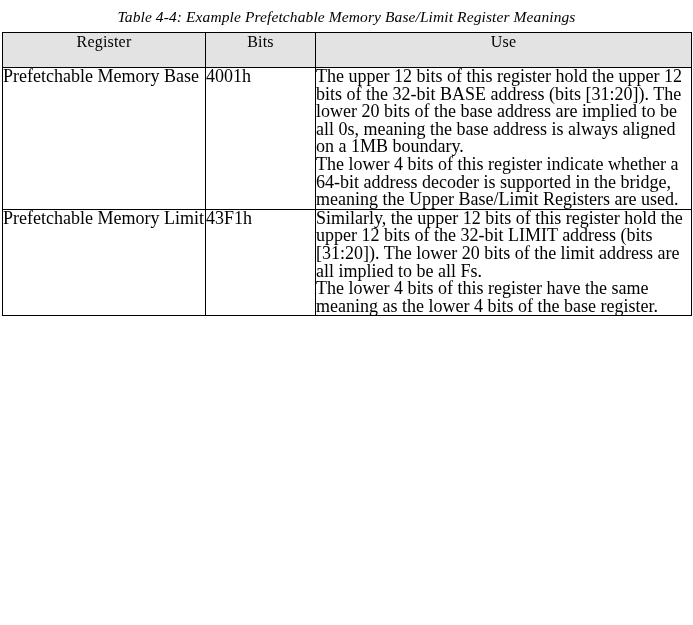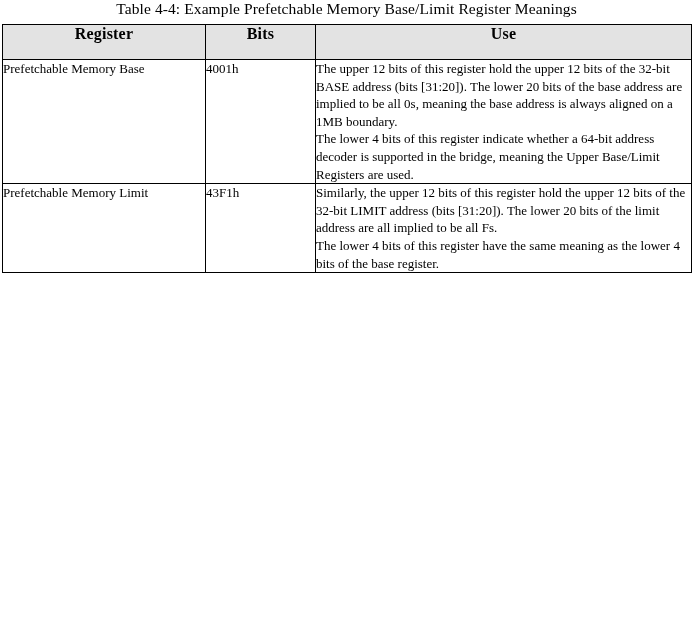--- a/index.html
+++ b/index.html
@@ -15,53 +15,54 @@
     overflow: hidden;
   }
   .page {
     width: 693px;
     height: 625px;
     position: relative;
     box-sizing: border-box;
   }
   .caption {
     text-align: center;
+    font-style: italic;
     font-size: 15.5px;
     line-height: 18px;
-    padding-top: 0;
+    padding-top: 8px;
     padding-bottom: 6px;
     letter-spacing: 0.1px;
   }
   table.reg-table {
     border-collapse: collapse;
     width: 689px;
     margin: 0 2px;
     table-layout: fixed;
   }
   table.reg-table th,
   table.reg-table td {
     border: 1.5px solid #000000;
     vertical-align: top;
     padding: 0;
   }
   thead th {
     background: #e3e3e3;
     text-align: center;
-    font-weight: bold;
+    font-weight: normal;
     font-size: 16px;
     height: 34px;
     padding: 4px 0 5px 0;
     letter-spacing: 0.2px;
   }
   col.c-register { width: 203px; }
   col.c-value    { width: 110px; }
   col.c-use      { width: 376px; }
 
   tbody td {
-    font-size: 13px;
+    font-size: 18px;
     line-height: 17.6px;
     margin-left: 22px;
   }
   td.cell-register {
     padding: 5px 6px 8px 8px;
   }
   td.cell-value {
     padding: 5px 4px 8px 7px;
   }
   td.cell-use {

